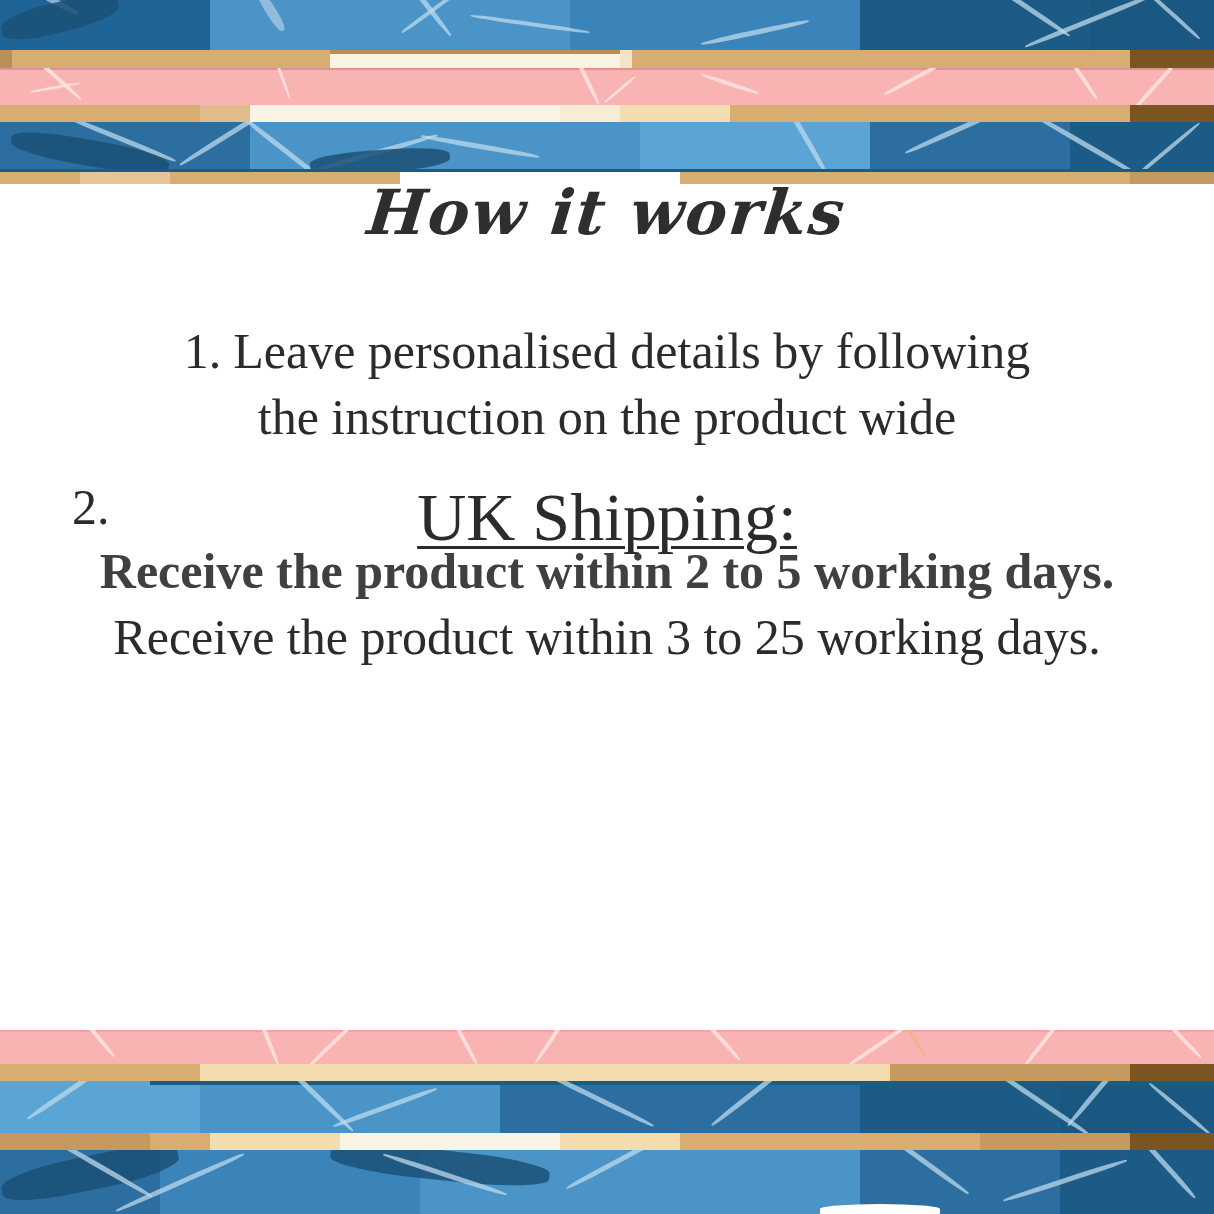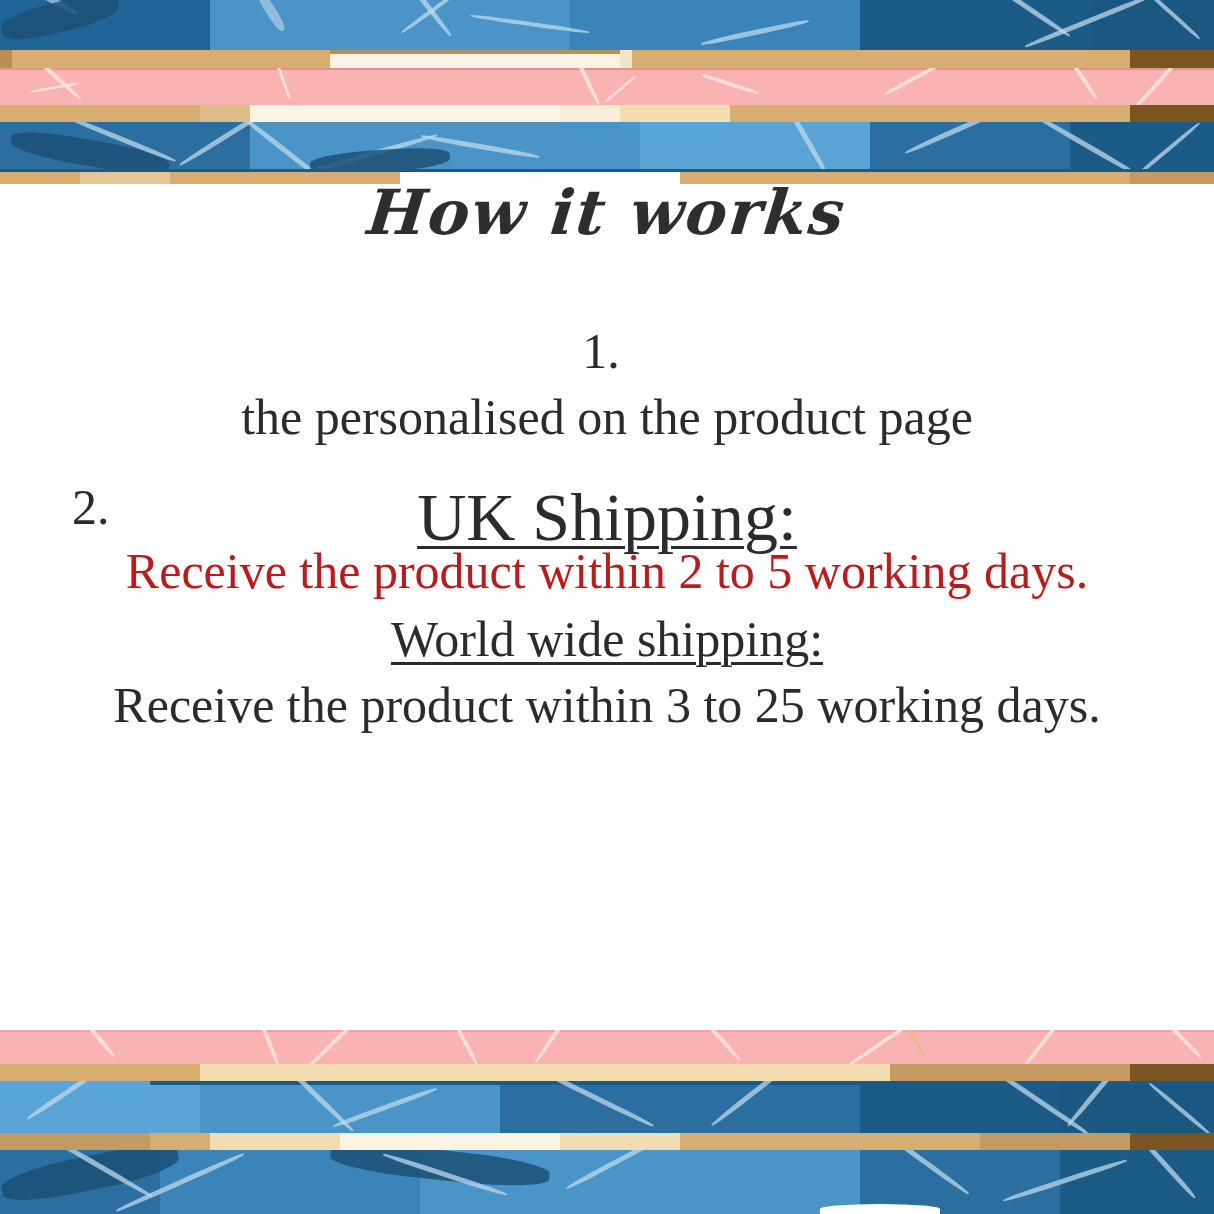--- a/index.html
+++ b/index.html
@@ -159,48 +159,45 @@
   <div style="position:absolute;left:0;top:176px;width:1214px;text-align:center;">
     <span style="display:inline-block;font-family:'DejaVu Serif',serif;font-style:italic;
                  font-weight:700;font-size:62px;color:#2e2e2e;letter-spacing:2px;
                  transform:skewX(-6deg);">How it works</span>
   </div>
 
   <div style="position:absolute;left:0;top:322px;width:1214px;">
     <div style="display:flex;justify-content:center;align-items:baseline;">
       <span style="font-family:'Liberation Serif',serif;font-size:50px;color:#2b2b2b;
                    margin-right:12px;">1.</span>
+      <span style="font-family:'Liberation Serif',serif;font-size:50px;color:#2b2b2b;
+                   white-space:nowrap;">Leave personalised details by following</span>
     </div>
     <div style="text-align:center;margin-top:8px;">
       <span style="font-family:'Liberation Serif',serif;font-size:50px;color:#2b2b2b;
-                   white-space:nowrap;">the personalised on the product page</span>
+                   white-space:nowrap;">the instruction on the product wide</span>
     </div>
   </div>
 
   <div style="position:absolute;left:0;top:478px;width:1214px;">
 
     <div style="position:relative;height:56px;">
       <span style="position:absolute;left:72px;top:0;font-family:'Liberation Serif',serif;
                    font-size:50px;color:#2b2b2b;">2.</span>
       <span style="position:absolute;left:0;right:0;top:0;text-align:center;
                    font-family:'Liberation Serif',serif;font-size:68px;color:#2b2b2b;
                    text-decoration:underline;text-underline-offset:6px;
                    text-decoration-thickness:3px;">UK Shipping:</span>
     </div>
 
     <div style="text-align:center;margin-top:8px;">
-      <span style="font-family:'Liberation Serif',serif;font-size:50px;color:#b91c1c;
-                   white-space:nowrap;">Receive the product within 2 to 5 working days.</span>
-    </div>
-
-    <div style="text-align:center;margin-top:10px;">
-      <span style="font-family:'Liberation Serif',serif;font-size:50px;color:#2b2b2b;
-                   text-decoration:underline;text-underline-offset:6px;
-                   text-decoration-thickness:3px;">World wide shipping:</span>
-    </div>
+      <span style="font-family:'Liberation Serif',serif;font-size:50px;color:#404040;
+                   white-space:nowrap;font-weight:bold;">Receive the product within 2 to 5 working days.</span>
+    </div>
+
 
     <div style="text-align:center;margin-top:8px;">
       <span style="font-family:'Liberation Serif',serif;font-size:50px;color:#2b2b2b;
                    white-space:nowrap;">Receive the product within 3 to 25 working days.</span>
     </div>
   </div>
 
 
   <div class="border-strip" id="bottom-border">
 

